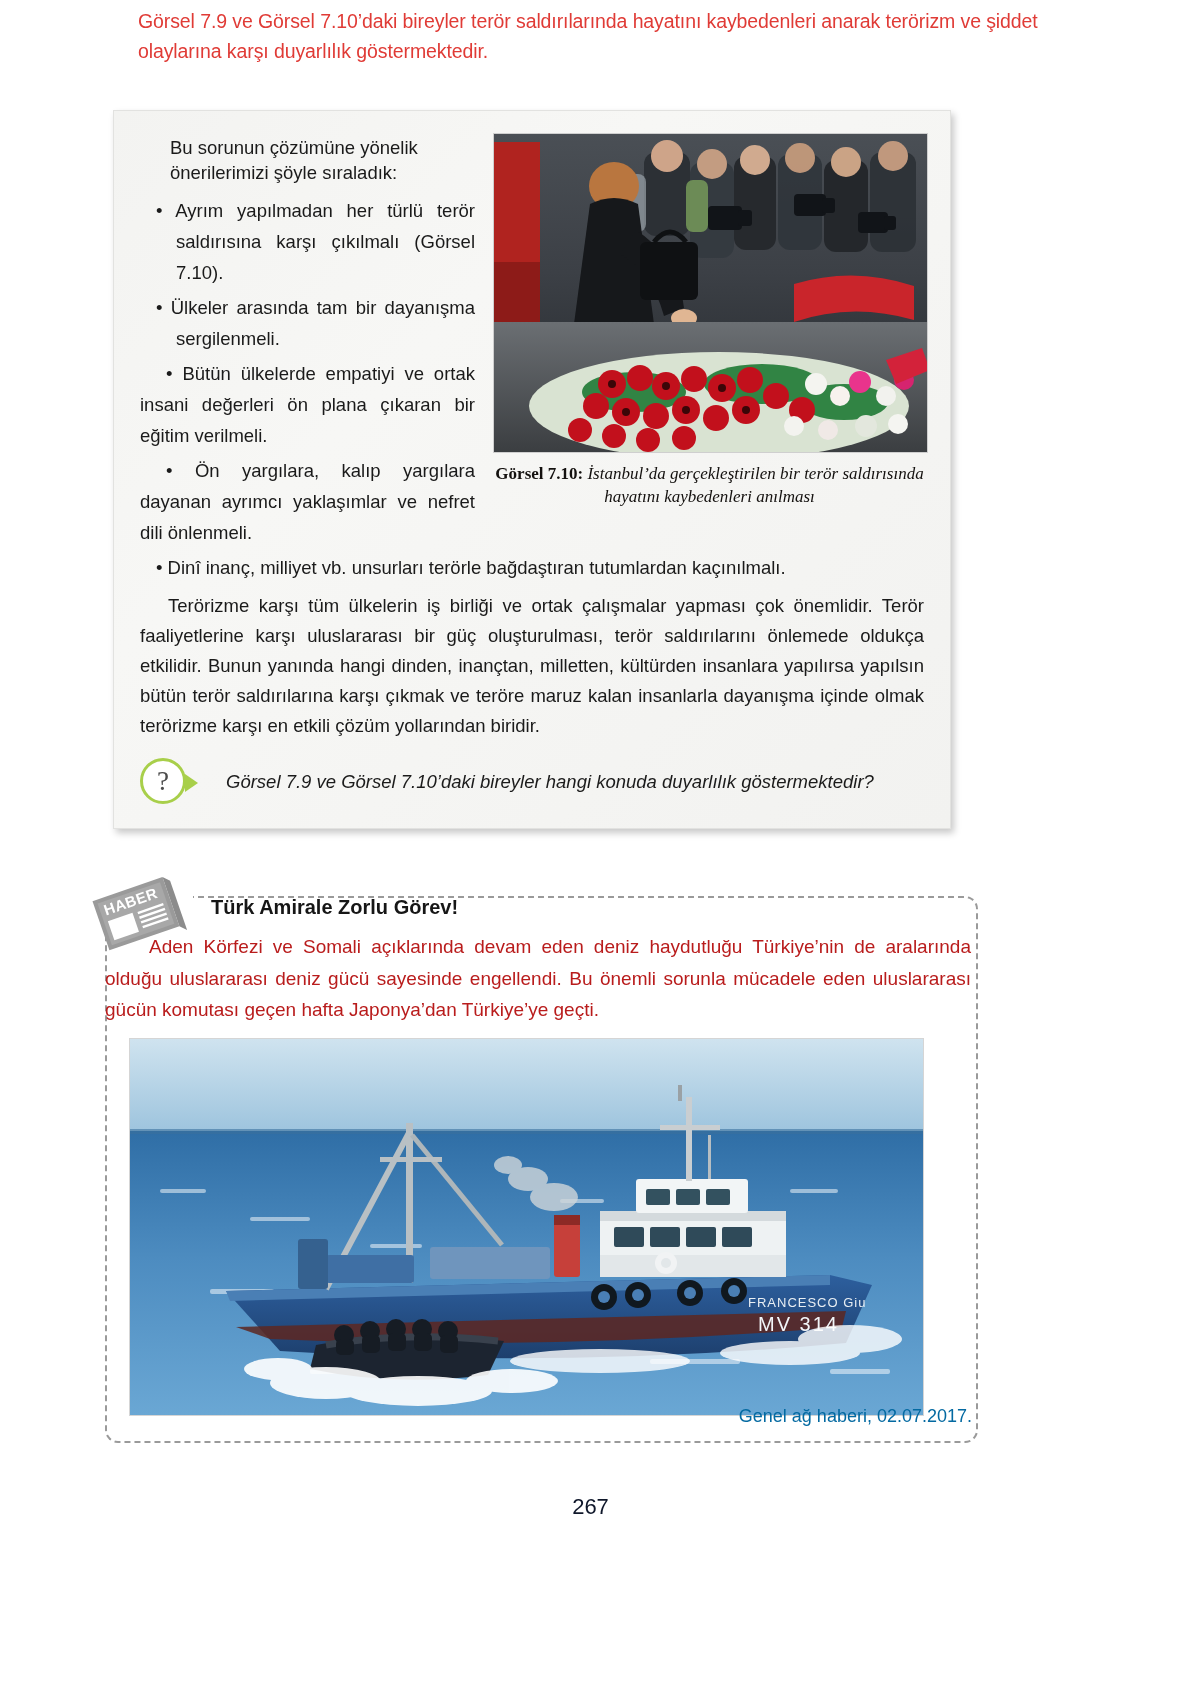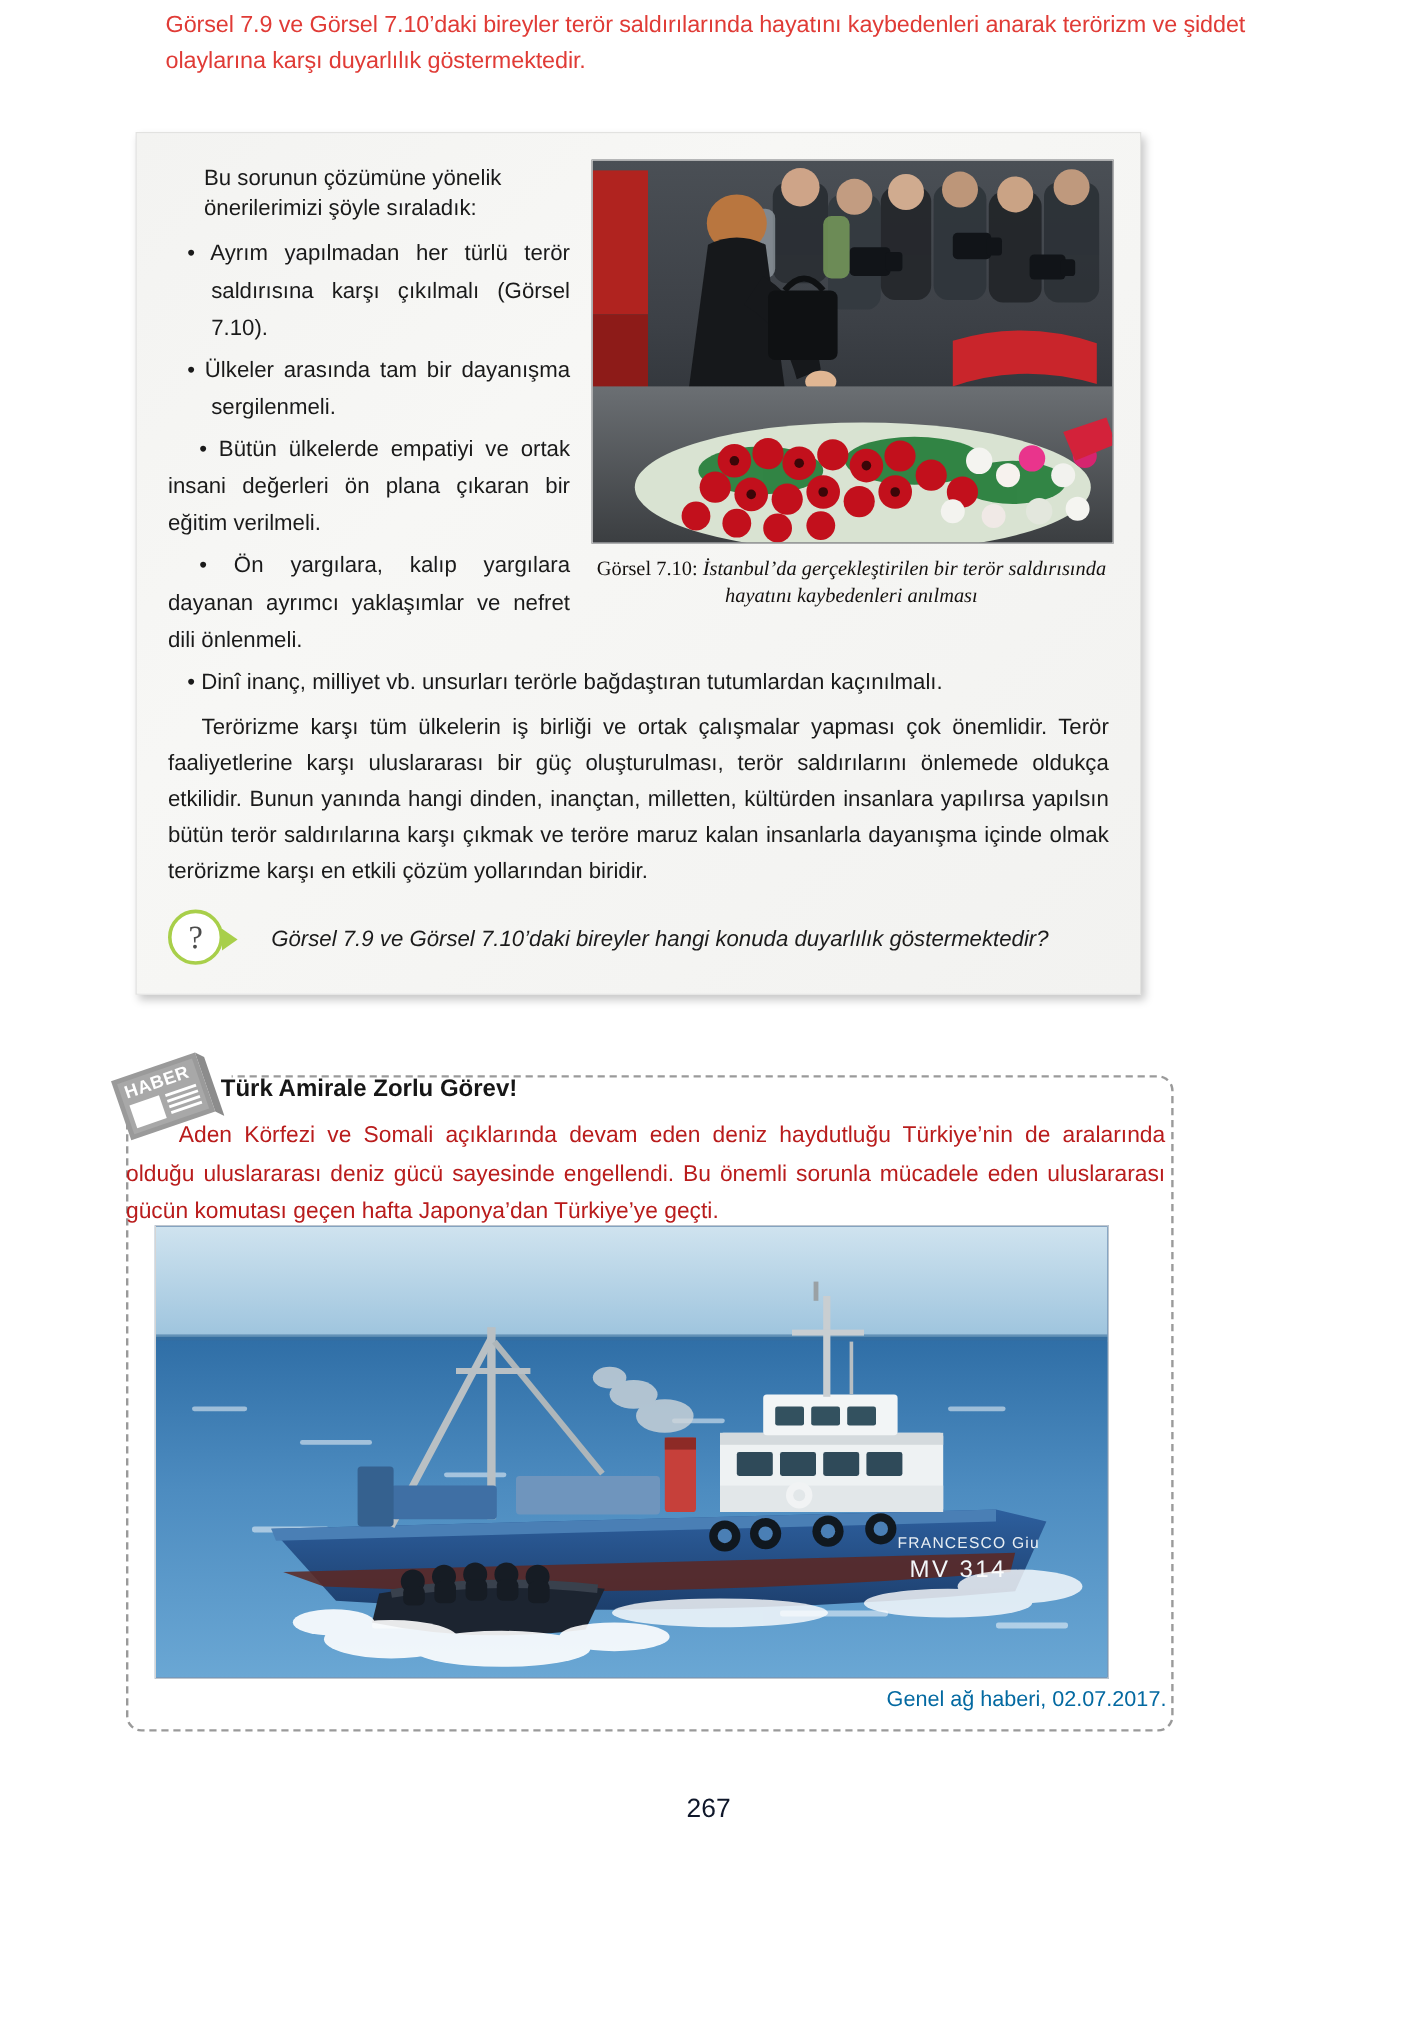--- a/index.html
+++ b/index.html
@@ -72,21 +72,21 @@
     margin-top: 9px;
     text-align: center;
     font-family: "Liberation Serif", serif;
     font-style: italic;
     font-size: 17px;
     line-height: 23px;
     color: #14110f;
   }
   .photo-caption b {
     font-style: normal;
-    font-weight: normal;
+    font-weight: bold;
     margin-top: 16px;
   }
 
   .bullets {
     font-size: 18.5px;
     line-height: 31px;
   }
   .bul {
     margin: 0 0 4px 0;
     text-align: justify;
@@ -181,21 +181,21 @@
     position: absolute;
     left: -22px;
     top: -28px;
     width: 104px;
     height: 92px;
   }
   .haber-icon svg { width: 100%; height: 100%; display:block; }
 
   .news-title {
     position: absolute;
-    left: 79px;
+    left: 106px;
     top: 0px;
     font-size: 20px;
     font-weight: bold;
     color: #161616;
   }
   .news-para {
     position: absolute;
     left: 0px;
     top: 35px;
     width: 866px;
@@ -203,21 +203,21 @@
     font-size: 19px;
     line-height: 31.5px;
     text-align: justify;
     text-indent: 44px;
     color: #b91c1c;
   }
 
   .news-photo {
     position: absolute;
     left: 24px;
-    top: 125px;
+    top: 142px;
     width: 793px;
     height: 376px;
     border: 1px solid #d5d5d5;
     overflow: hidden;
     background: #3a6ea5;
   }
   .news-photo svg { display:block; width:100%; height:100%; }
 
   .news-source {
     position: absolute;

